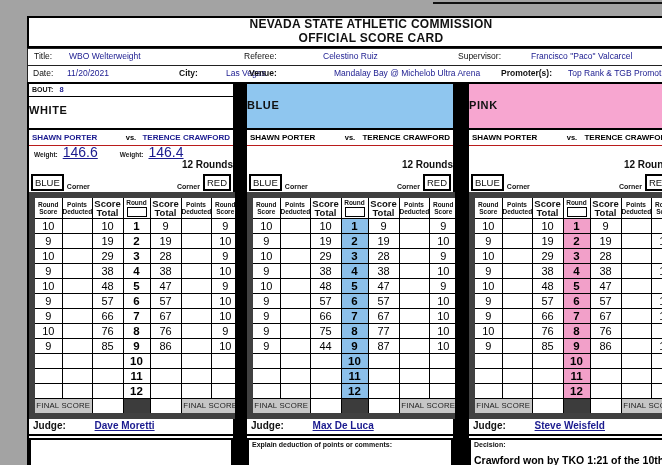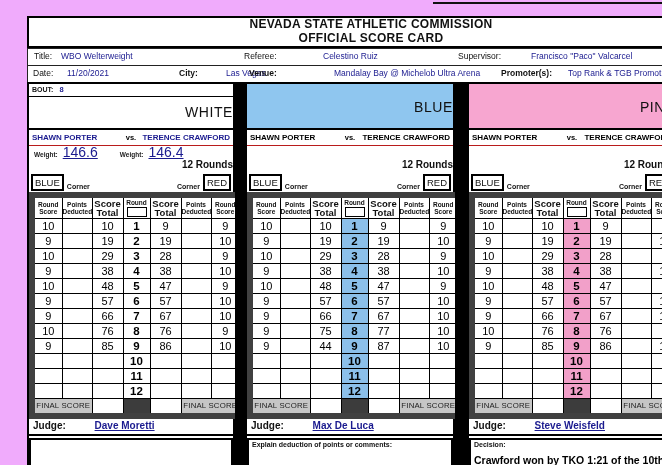--- a/index.html
+++ b/index.html
@@ -6,21 +6,21 @@
     --navy:#1a1a8f;
     --blue-hdr:#8fc6ef;
     --pink-hdr:#f7a6d0;
     --blue-round:#8cc0ea;
     --pink-round:#f2a0c9;
     --fs-gray:#c6c6c6;
     --dark-cell:#3c3c3c;
   }
   html,body{margin:0;padding:0;background:#fff;}
   .page{
-    position:relative;width:662px;height:465px;overflow:hidden;background:#f0abfc;
+    position:relative;width:662px;height:465px;overflow:hidden;background:#a3a3a3;
     font-family:"Liberation Sans","DejaVu Sans",sans-serif;color:#111;
   }
   
   .artifact-line{position:absolute;left:433px;top:2px;width:229px;height:2px;background:#111;}
 
   
   .hdr-box{
     position:absolute;left:27px;top:16px;width:684px;height:28px;
     border:2px solid #000;background:#fff;text-align:center;
     box-shadow:0 2px 0 rgba(120,120,120,.45);
@@ -44,21 +44,21 @@
   .sep{width:12px;background:#000;}
   .sep.first{width:10px;}
   .panel{width:210px;background:#fff;border-left:2px solid #000;border-right:2px solid #000;border-top:2px solid #000;box-sizing:border-box;}
   .panel-white{width:208px;}
 
   .p-hdr{height:46px;border-bottom:2px solid #000;box-sizing:border-box;}
   .panel-blue .p-hdr{background:var(--blue-hdr);}
   .panel-pink .p-hdr{background:var(--pink-hdr);}
   .bout-row{height:12px;border-bottom:1px solid #000;font-size:7px;font-weight:bold;line-height:12px;padding-left:3px;}
   .bout-value{color:var(--navy);margin-left:6px;font-size:7.5px;}
-  .p-name{text-align:right;font-weight:normal;font-size:14px;letter-spacing:.6px;padding-top:7px;}
+  .p-name{text-align:left;font-weight:bold;font-size:11px;letter-spacing:.6px;padding-top:7px;}
   .panel-blue .p-name,.panel-pink .p-name{padding-top:15px;}
 
   .p-names{position:relative;display:flex;height:15px;border-bottom:1px solid #b91c1c;font-size:8px;font-weight:bold;line-height:15px;white-space:nowrap;}
   .fighter.left{margin-left:3px;}
   .fighter.right{margin-left:auto;margin-right:3px;}
   .vs{position:absolute;left:50%;transform:translateX(-50%);font-size:7.5px;color:#000;}
   .panel-white .fighter{color:var(--navy);}
   .panel-blue .fighter,.panel-pink .fighter{color:#000;}
 
   .p-info{height:46px;box-sizing:border-box;position:relative;}
@@ -102,21 +102,21 @@
 
   <div class="artifact-line"></div>
 
   <div class="hdr-box">
     <div class="hdr-line">NEVADA STATE ATHLETIC COMMISSION</div>
     <div class="hdr-line">OFFICIAL SCORE CARD</div>
   </div>
 
   <div class="meta-row row-title">
     <span class="m-label" style="left:6px">Title:</span>
-    <span class="m-value" style="left:33px">WBO Welterweight</span>
+    <span class="m-value" style="left:41px">WBO Welterweight</span>
     <span class="m-label" style="left:216px">Referee:</span>
     <span class="m-value" style="left:295px">Celestino Ruiz</span>
     <span class="m-label" style="left:430px">Supervisor:</span>
     <span class="m-value" style="left:503px">Francisco "Paco" Valcarcel</span>
   </div>
 
   <div class="meta-row row-date">
     <span class="m-label" style="left:5px">Date:</span>
     <span class="m-value" style="left:39px">11/20/2021</span>
     <span class="m-label bold" style="left:151px">City:</span>

